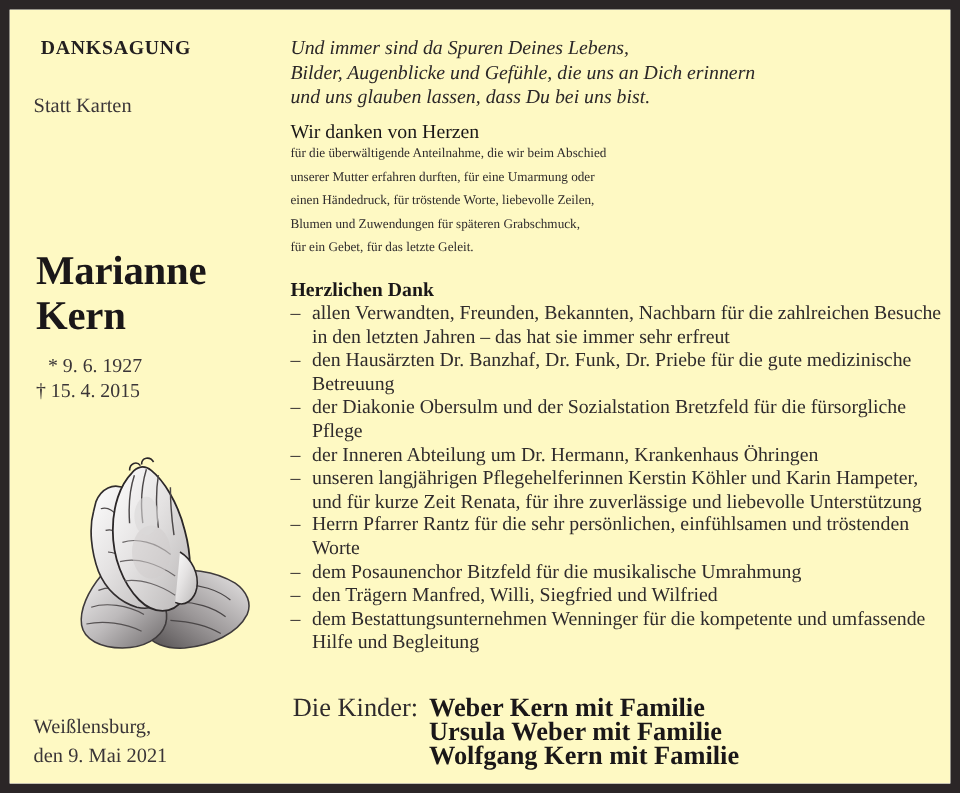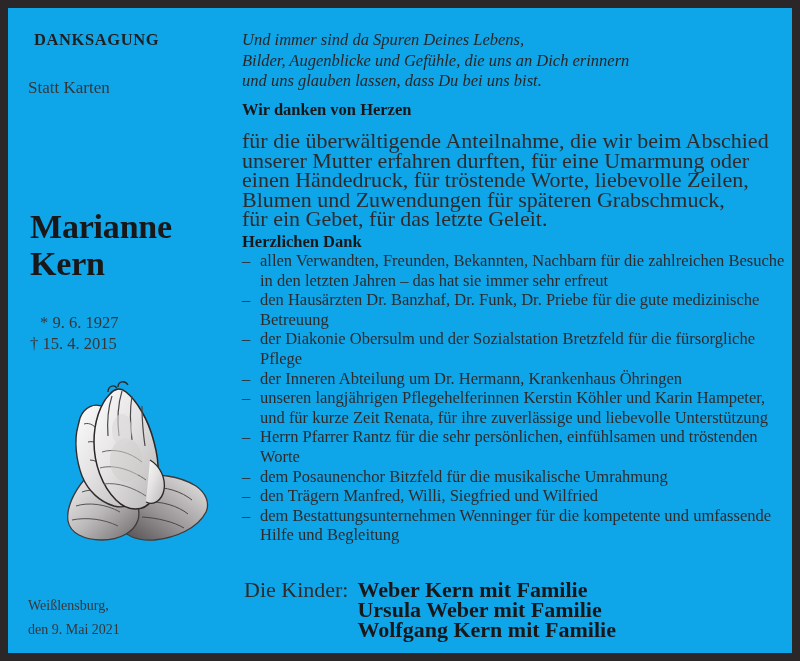--- a/index.html
+++ b/index.html
@@ -19,21 +19,21 @@
     box-sizing: border-box;
     background: #ffffff;
     border: 8px solid #2b2627;
     overflow: hidden;
   }
 
   .inner {
     position: relative;
     width: 100%;
     height: 100%;
-    background: #0ea5e9;
+    background: #fef9c3;
   }
 
   
   .left-col {
     position: absolute;
     left: 0;
     top: 0;
     width: 218px;
     height: 100%;
   }
@@ -69,36 +69,36 @@
 
   .dates {
     position: absolute;
     left: 22px;
     top: 286px;
     font-size: 16.5px;
     line-height: 21px;
     color: #3a3537;
   }
   .date-line { white-space: pre; }
-  .date-born { padding-left: 10px; margin-top: 18px; }
+  .date-born { padding-left: 10px; }
 
   .hands-wrap {
     position: absolute;
     left: 30px;
     top: 352px;
     width: 180px;
     height: 205px;
   }
   .hands-wrap svg { display: block; width: 100%; height: 100%; }
 
   .place-date {
     position: absolute;
     left: 20px;
     top: 586px;
-    font-size: 14px;
+    font-size: 17px;
     line-height: 24px;
     color: #3a3537;
   }
 
   
   .right-col {
     position: absolute;
     left: 224px;
     top: 0;
     right: 0;
@@ -113,35 +113,34 @@
     font-size: 16.5px;
     line-height: 20.5px;
     color: #2b2728;
     white-space: pre-line;
   }
 
   .thanks-head {
     position: absolute;
     left: 10px;
     top: 92px;
-    font-weight: bold;
+    font-weight: normal;
     font-size: 16.5px;
     color: #1a1718;
   }
 
   .thanks-body {
     position: absolute;
     left: 10px;
     top: 111px;
     width: 548px;
-    font-size: 22px;
+    font-size: 11px;
     line-height: 19.6px;
     color: #2f2b2c;
     white-space: pre-line;
-    margin-top: 12px;
   }
 
   .dank-head {
     position: absolute;
     left: 10px;
     top: 224px;
     font-weight: bold;
     font-size: 16.5px;
     color: #1a1718;
   }

